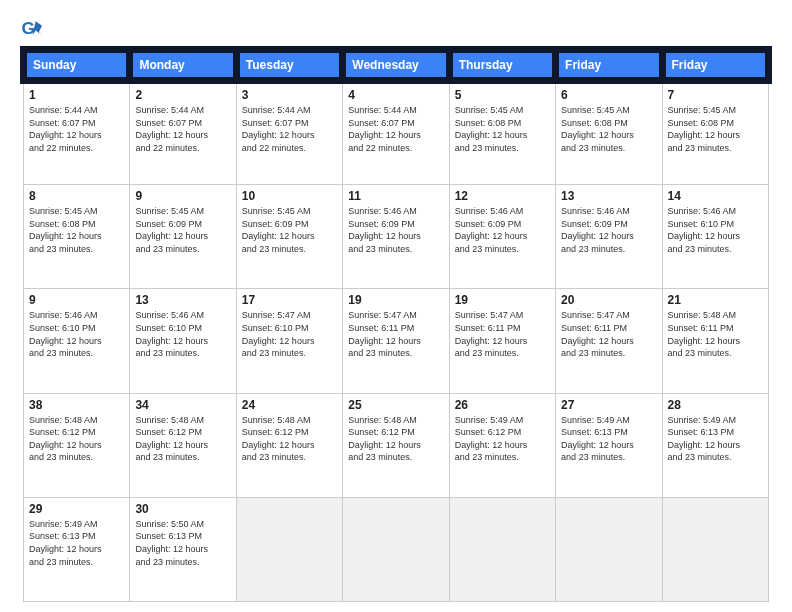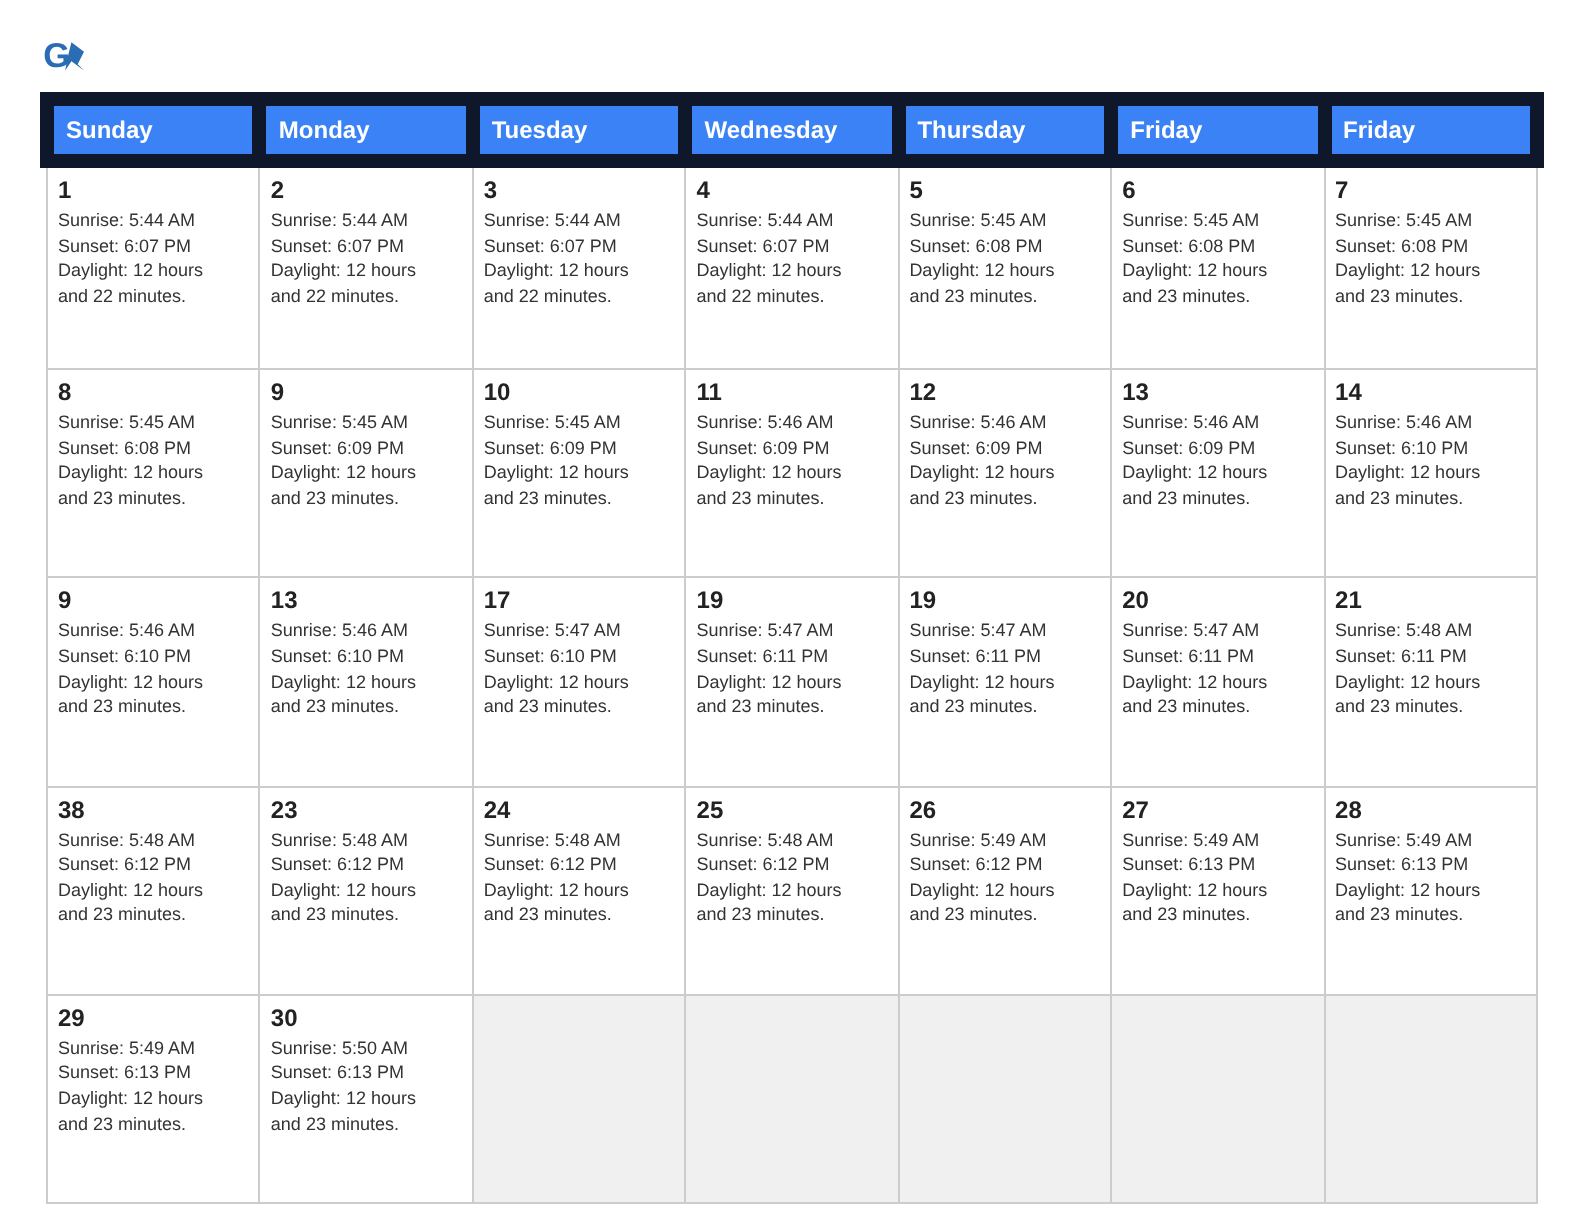--- a/index.html
+++ b/index.html
@@ -284,21 +284,21 @@
         </tr>
         <tr>
           <td>
             <span class="day-number">38</span>
             <div class="day-info" style="white-space: pre-line;">Sunrise: 5:48 AM
 Sunset: 6:12 PM
 Daylight: 12 hours
 and 23 minutes.</div>
           </td>
           <td>
-            <span class="day-number">23</span>
+            <span class="day-number">34</span>
             <div class="day-info" style="white-space: pre-line;">Sunrise: 5:48 AM
 Sunset: 6:12 PM
 Daylight: 12 hours
 and 23 minutes.</div>
           </td>
           <td>
             <span class="day-number">24</span>
             <div class="day-info" style="white-space: pre-line;">Sunrise: 5:48 AM
 Sunset: 6:12 PM
 Daylight: 12 hours

